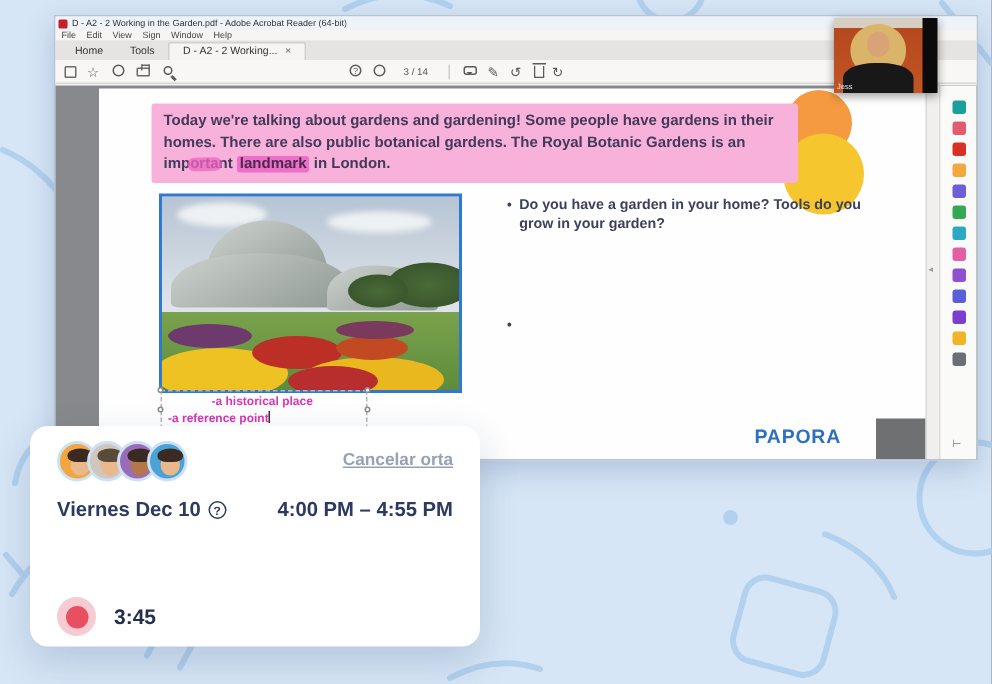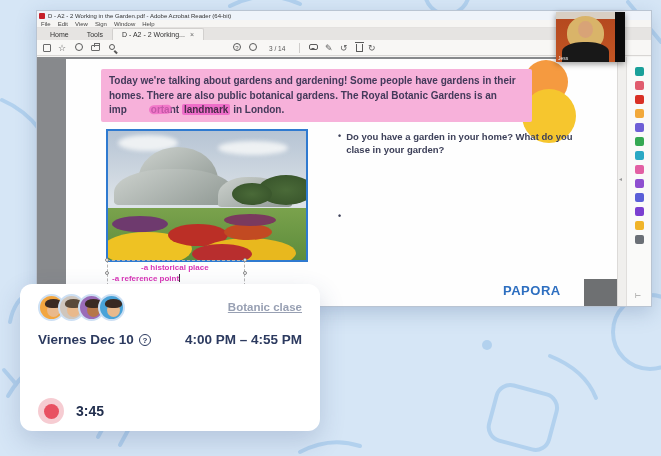--- a/index.html
+++ b/index.html
@@ -53,21 +53,21 @@
 
   .gray-tile { position:absolute; left:547px; top:222px; width:35px; height:30px; background:#6e7072; }
 
   
   .deco-circle { position:absolute; border-radius:50%; }
   .pinkbox {
     position:absolute; left:35px; top:10px; width:431px; height:53px;
     border-radius:2px; padding:5px 8px;
     font-size:10px; font-weight:700; line-height:14.5px; color:#43395a;
   }
-  .scribble { position:relative;margin-left:24px; }
+  .scribble { position:relative; }
   .scribble::after { content:""; position:absolute; left:-2px; top:1px; right:-2px; bottom:1px; background:rgba(240,100,195,.75); border-radius:6px; transform:rotate(-2deg); }
   .landmark { padding:0 2px; border-radius:2px; color:#4a2a4a; }
 
   .garden {
     position:absolute; left:40px; top:70px; width:202px; height:133px;
     border:2px solid #2f7ad0; background:linear-gradient(#b6c4d4,#dde3e8 55%);
     overflow:hidden;
   }
   .cloud { position:absolute; background:#eef1f3; border-radius:50%; filter:blur(2px); }
   .dome { position:absolute; background:linear-gradient(150deg,#cdd2ce,#8f9893); }
@@ -216,21 +216,21 @@
         <div class="fl" style="left:4px; bottom:28px; width:56px; height:16px; background:#6e3a6e;"></div>
         <div class="fl" style="right:10px; bottom:-8px; width:95px; height:30px; background:#e8b81e;"></div>
         <div class="fl" style="right:34px; bottom:20px; width:48px; height:16px; background:#c24a22;"></div>
         <div class="fl" style="left:116px; bottom:34px; width:52px; height:12px; background:#7a3a5e;"></div>
         <div class="fl" style="left:84px; bottom:-4px; width:60px; height:20px; background:#b82e2e;"></div>
       </div>
 
       <div class="bullets">
         <div class="bullet">
           <span class="dot">•</span>
-          <span>Do you have a garden in your home? What do you clase in your garden?</span>
+          <span>Do you have a garden in your home? Tools do you grow in your garden?</span>
         </div>
         <div class="bullet">
           <span class="dot">•</span>
         </div>
       </div>
 
       <div class="annot">
         <span style="color: rgb(217, 53, 183); margin-left: 29px;">-a historical place</span><br>
         <span style="color: rgb(217, 53, 183);">-a reference point</span><span class="caret"></span>
         <span class="handle" style="left:-3px; top:-3px;"></span>
@@ -277,21 +277,21 @@
   <span class="cam-name">Jess</span>
 </div>
 
 <div class="card">
   <div class="avatars">
     <div class="avatar a1" style="background: rgb(242, 166, 64);"></div>
     <div class="avatar a2" style="background: rgb(207, 198, 189);"></div>
     <div class="avatar a3" style="background: rgb(154, 108, 184);"></div>
     <div class="avatar a4" style="background: rgb(74, 163, 216);"></div>
   </div>
-  <a class="cancel">Botanic clase</a>
+  <a class="cancel">Cancelar orta</a>
 
   <div class="daterow">
     <span>Viernes Dec 10</span>
     <span class="qicon">?</span>
     <span class="timetext">4:00 PM – 4:55 PM</span>
   </div>
 
 
   <div class="timerrow">
     <span class="rec-ring">

